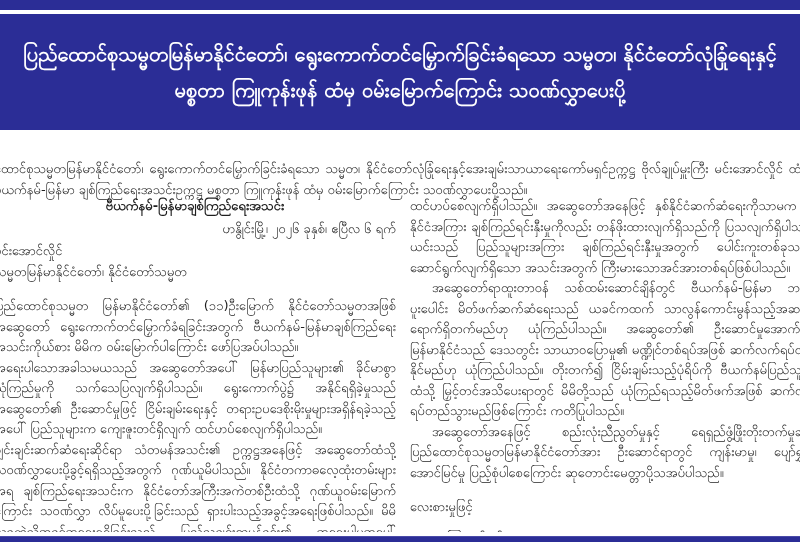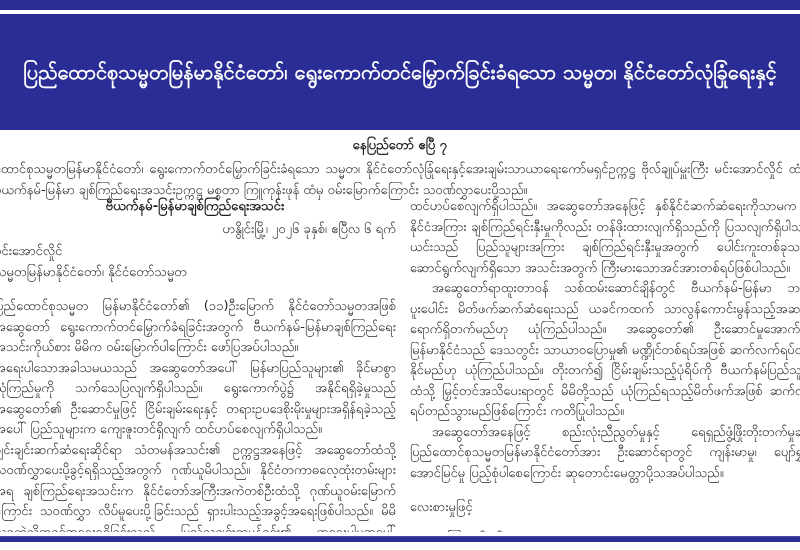--- a/index.html
+++ b/index.html
@@ -86,23 +86,23 @@
 </style>
 </head>
 <body>
 
 <div class="page">
 
   <div class="banner-topstripe"></div>
   <div class="banner-gap"></div>
   <div class="banner">
     <div class="banner-line">ပြည်ထောင်စုသမ္မတမြန်မာနိုင်ငံတော်၊ ရွေးကောက်တင်မြှောက်ခြင်းခံရသော သမ္မတ၊ နိုင်ငံတော်လုံခြုံရေးနှင့်</div>
+    <div class="banner-line">မစ္စတာ ကြူကုန်းဖုန် ထံမှ ဝမ်းမြောက်ကြောင်း သဝဏ်လွှာပေးပို့</div>
   </div>
 
-  <div class="dateline">နေပြည်တော် ဧပြီ ၇</div>
 
   <div class="lead">ထောင်စုသမ္မတမြန်မာနိုင်ငံတော်၊ ရွေးကောက်တင်မြှောက်ခြင်းခံရသော သမ္မတ၊ နိုင်ငံတော်လုံခြုံရေးနှင့်အေးချမ်းသာယာရေးကော်မရှင်ဥက္ကဋ္ဌ ဗိုလ်ချုပ်မှူးကြီး မင်းအောင်လှိုင် ထံသို့ ဗီယက်နမ်-မြန်မာ ချစ်ကြည်ရေးအသင်းဥက္ကဋ္ဌ မစ္စတာ ကြူကုန်းဖုန် ထံမှ ဝမ်းမြောက်ကြောင်း သဝဏ်လွှာပေးပို့သည်။</div>
 
   <div class="col-left">
     <p class="col-heading">ဗီယက်နမ်-မြန်မာချစ်ကြည်ရေးအသင်း</p>
     <p class="col-date">ဟနွိုင်းမြို့၊ ၂၀၂၆ ခုနှစ်၊ ဧပြီလ ၆ ရက်</p>
     <p class="addressee">မင်းအောင်လှိုင်</p>
     <p class="addressee-title">သမ္မတမြန်မာနိုင်ငံတော်၊ နိုင်ငံတော်သမ္မတ</p>
     <p class="para">ပြည်ထောင်စုသမ္မတ မြန်မာနိုင်ငံတော်၏ (၁၁)ဦးမြောက် နိုင်ငံတော်သမ္မတအဖြစ် အဆွေတော် ရွေးကောက်တင်မြှောက်ခံရခြင်းအတွက် ဗီယက်နမ်-မြန်မာချစ်ကြည်ရေးအသင်းကိုယ်စား မိမိက ဝမ်းမြောက်ပါကြောင်း ဖော်ပြအပ်ပါသည်။</p>
     <p class="para">အရေးပါသောအခါသမယသည် အဆွေတော်အပေါ် မြန်မာပြည်သူများ၏ ခိုင်မာစွာယုံကြည်မှုကို သက်သေပြလျက်ရှိပါသည်။ ရွေးကောက်ပွဲ၌ အနိုင်ရရှိခဲ့မှုသည် အဆွေတော်၏ ဦးဆောင်မှုဖြင့် ငြိမ်းချမ်းရေးနှင့် တရားဥပဒေစိုးမိုးမှုများအရှိန်ရခဲ့သည့်အပေါ် ပြည်သူများက ကျေးဇူးတင်ရှိလျက် ထင်ဟပ်စေလျက်ရှိပါသည်။</p>

